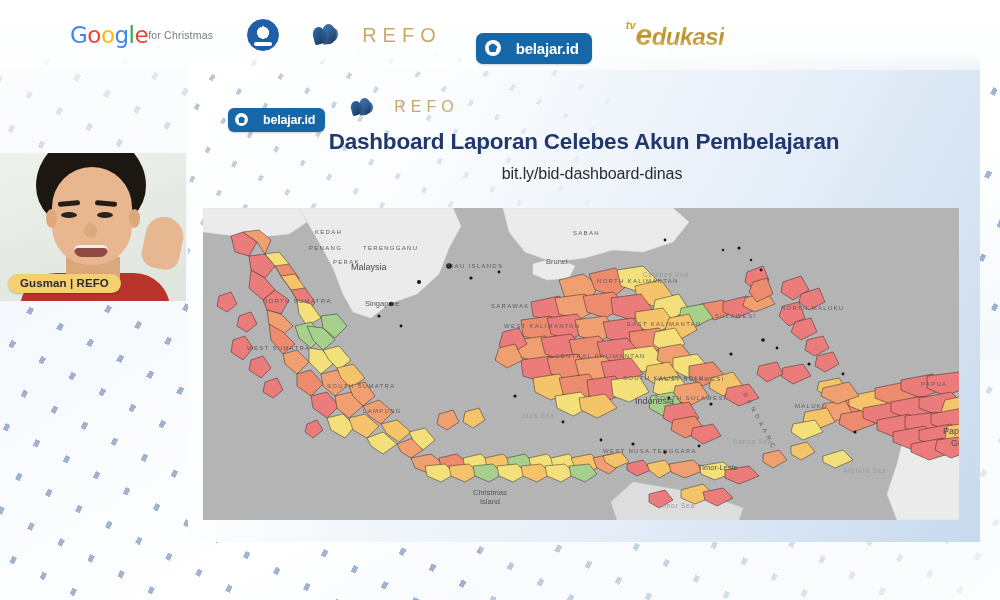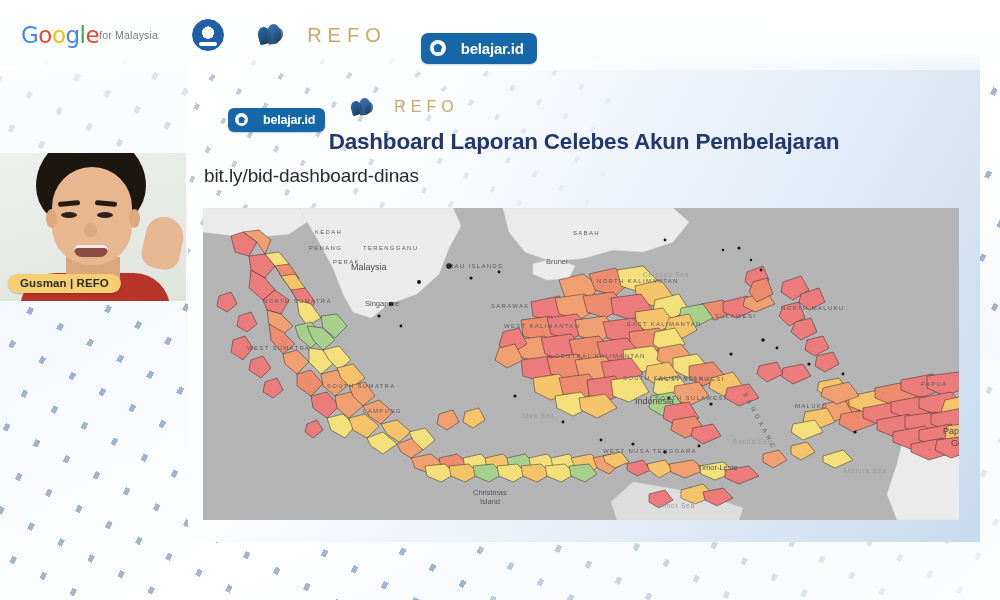--- a/index.html
+++ b/index.html
@@ -44,21 +44,21 @@
     position:absolute; right:0; bottom:0; width:520px; height:240px;
     background: linear-gradient(320deg, rgba(255,255,255,.88) 0%, rgba(255,255,255,.35) 60%, rgba(255,255,255,0) 100%);
     pointer-events:none;
   }
 
   
   #logobar {
     position: absolute; left: 0; top: 0; width: 1000px; height: 70px;
     background: linear-gradient(180deg,#ffffff 0%, #fdfefe 70%, rgba(255,255,255,0.55) 100%);
     display: flex; align-items: center; gap: 34px;
-    padding-left: 21px;
+    padding-left: 70px;
     z-index: 6;
   }
   .logo { display: flex; align-items: center; }
 
   .g-logo { line-height: 1; }
   .g-word { font-size: 23px; font-weight: 400; letter-spacing: -.5px; font-family:"DejaVu Sans", sans-serif;}
   .g-word span:nth-child(1){color:#4285F4}
   .g-word span:nth-child(2){color:#EA4335}
   .g-word span:nth-child(3){color:#FBBC05}
   .g-word span:nth-child(4){color:#4285F4}
@@ -228,22 +228,22 @@
   .slide-logos .refo-mark{ width:22px;height:20px; margin-right:5px;}
   .slide-logos .refo-mark i:nth-child(1){width:11px;height:14px;}
   .slide-logos .refo-mark i:nth-child(2){left:8px;width:12px;height:17px;}
   .slide-logos .refo-mark i:nth-child(3){left:14px;width:8px;height:11px;}
 
   #slide-title{
     position:absolute; left:0; right:0; top:74px; text-align:center;
     font-size:22.5px; font-weight:700; color:#20386e; letter-spacing:-.2px;
   }
   #slide-subtitle{
-    position:absolute; left:16px; right:0; top:110px; text-align:left;
-    font-size:19px; font-weight:400; color:#2b2b2b; letter-spacing:-.1px;
+    position:absolute; left:16px; right:0; top:110px; text-align:center;
+    font-size:16px; font-weight:400; color:#2b2b2b; letter-spacing:-.1px;
   }
 
   
   #map-frame{
     position:absolute; left:15px; top:153px; width:756px; height:312px;
     background:#c4b5fd; overflow:hidden; border:0;
   }
   #map-svg{ display:block; width:772px; height:312px; }
   .sea-label{ font-family:"Liberation Sans",sans-serif; fill:#9a9a9a; font-size:6.5px; letter-spacing:.8px;}
   .country-label{ font-family:"Liberation Sans",sans-serif; fill:#4a4a4a; font-size:9px;}
@@ -259,41 +259,45 @@
   <div class="dashpattern"></div>
   <div class="washTL"></div>
   <div class="washBR"></div>
 
   <div id="logobar">
 
     <div class="logo g-logo">
       <div class="g-word">
         <span>G</span><span>o</span><span>o</span><span>g</span><span>l</span><span>e</span>
       </div>
-      <div class="g-sub">for Malaysia</div>
+      <div class="g-sub">for Christmas</div>
     </div>
 
     <div class="logo">
       <div class="kemdikbud"></div>
     </div>
 
     <div class="logo">
       <div class="refo-mark">
           <i></i>
           <i></i>
           <i></i>
         </div>
       <div class="refo-word">REFO</div>
     </div>
 
     <div class="logo belajar">
       <div class="belajar-badge"></div>
       <div class="belajar-word">belajar.id</div>
     </div>
 
+    <div class="logo edukasi">
+      <div class="tv">tv</div>
+      <div class="word"><b>e</b><span>dukasi</span></div>
+    </div>
   </div>
 
   <div class="tile" id="tile-gusman">
     <div class="cam">
       <div class="bg-g"></div>
       <div class="g-hand"></div>
       <div class="g-shirt"></div>
       <div class="g-neck"></div>
       <div class="g-hair"></div>
       <div class="g-face"></div>

